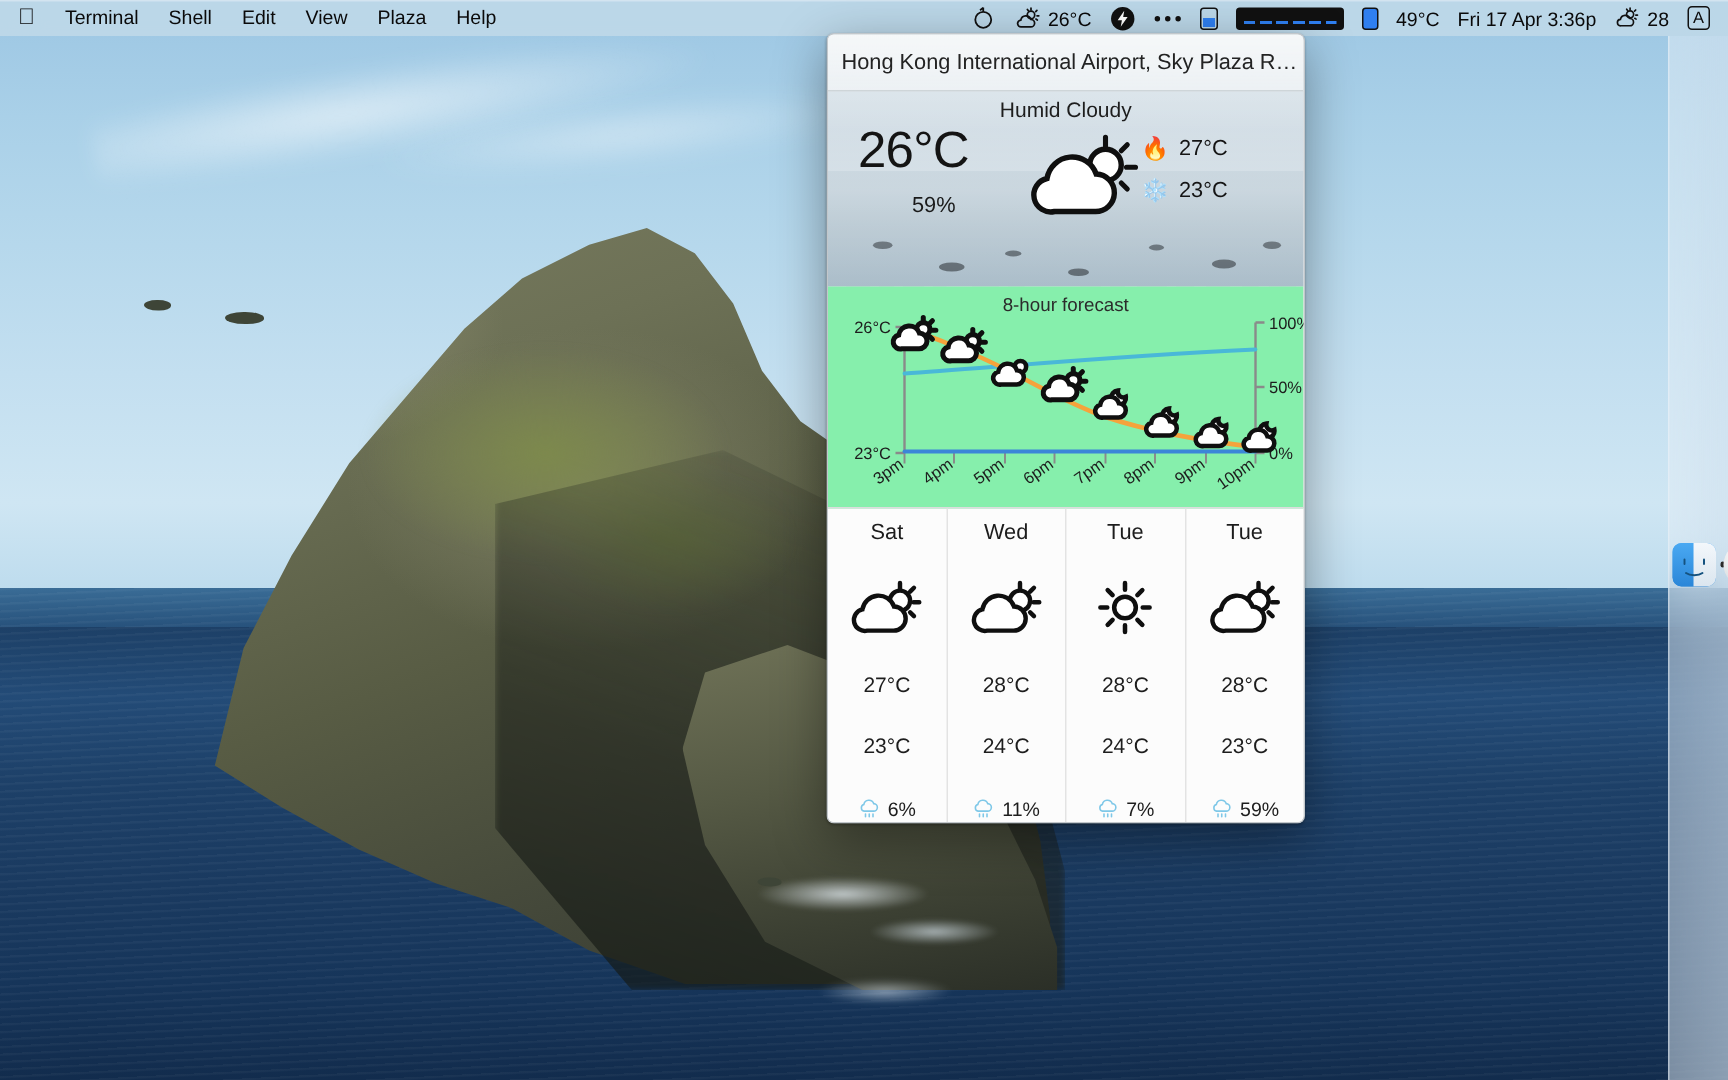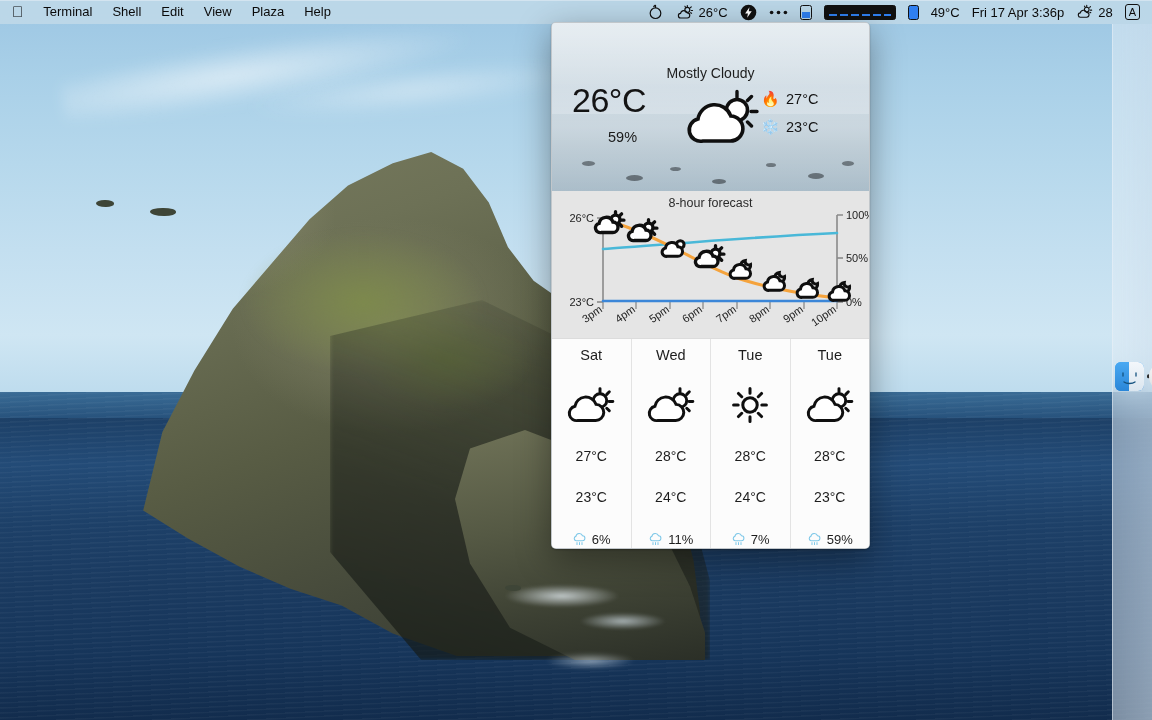--- a/index.html
+++ b/index.html
@@ -201,21 +201,21 @@
   .wx-hl { position:absolute; right:12px; top:62px; width:96px; }
   .wx-hl-row { display:flex; align-items:center; gap:8px; height:28px; font-size:14.5px; color:#141414; }
   .wx-hl-ico { font-size:15px; width:17px; text-align:center; }
   .wx-desc {
     position:absolute; left:0; right:0; bottom:8px; text-align:center;
     font-size:13.5px; color:#1a1a1a;
   }
 
   
   .wx-chart {
-    flex:0 0 auto; height:148px; position:relative; background:#e5e5e5;
+    flex:0 0 auto; height:148px; position:relative; background:#86efac;
     border-bottom:1px solid #dcdcdc;
   }
   .chart-title {
     position:absolute; left:0; right:0; top:5px; text-align:center;
     font-size:12.5px; color:#2b2b2b;
   }
   .chart-svg { position:absolute; left:0; top:0; width:319px; height:148px; }
   .ax-lbl { font-size:11px; fill:#1d1d1d; font-family:"Liberation Sans", sans-serif; }
   .ax-tick { font-size:11px; fill:#1d1d1d; font-family:"Liberation Sans", sans-serif; }
 
@@ -539,21 +539,22 @@
     <div class="boat" style="left:30px;top:138px;width:13px;height:5px;"></div>
     <div class="boat" style="left:74px;top:152px;width:17px;height:6px;"></div>
     <div class="boat" style="left:118px;top:144px;width:11px;height:4px;"></div>
     <div class="boat" style="left:160px;top:156px;width:14px;height:5px;"></div>
     <div class="boat" style="left:214px;top:140px;width:10px;height:4px;"></div>
     <div class="boat" style="left:256px;top:150px;width:16px;height:6px;"></div>
     <div class="boat" style="left:290px;top:138px;width:12px;height:5px;"></div>
     <div class="hero-haze"></div>
 
     <div class="hero-overlay">
-      <div class="wx-summary">Mostly Cloudy</div>
+      <div class="wx-title">Hong Kong International Airport, Sky Plaza R…</div>
+      <div class="wx-summary">Humid Cloudy</div>
       <div class="wx-temp">26°C</div>
       <div class="wx-humid">59%</div>
 
       <div class="wx-bigicon">
         <svg width="84" height="64" viewBox="0 0 84 64" fill="none" stroke="#0f0f0f" stroke-width="3.6" stroke-linecap="round">
           <circle cx="56" cy="25" r="10.5" fill="#fff"></circle>
           <g stroke-width="3.4">
             <path d="M56 6.5v6M70.5 11.5l-4 4M76 26.5h-6M70.5 41l-4-4"></path>
           </g>
           <path d="M22 56h27a12.5 12.5 0 0 0 .8-25 17 17 0 0 0-32.8 3 11 11 0 0 0 5 22z" fill="#fff"></path>

